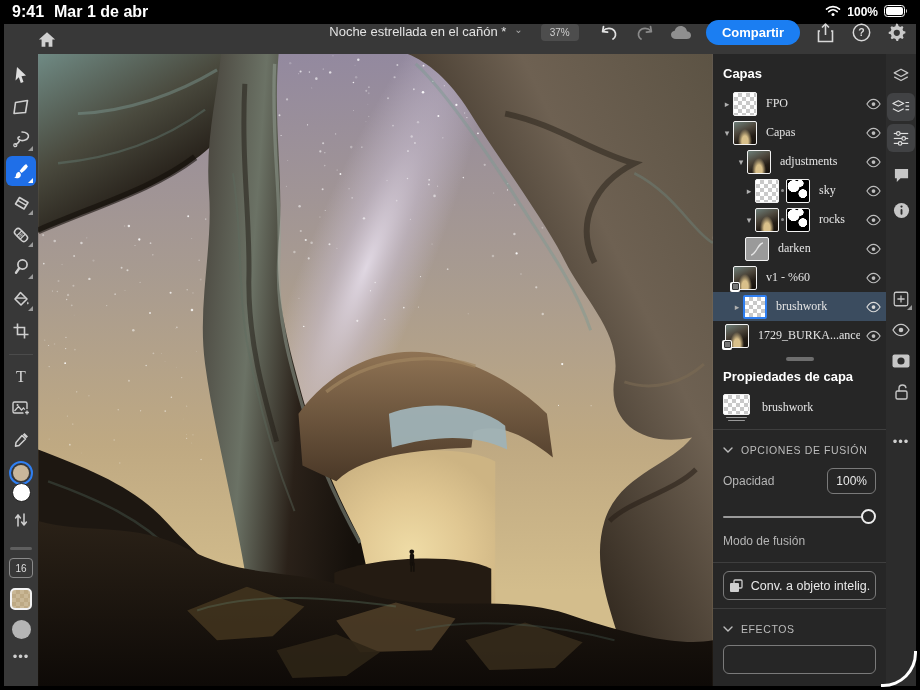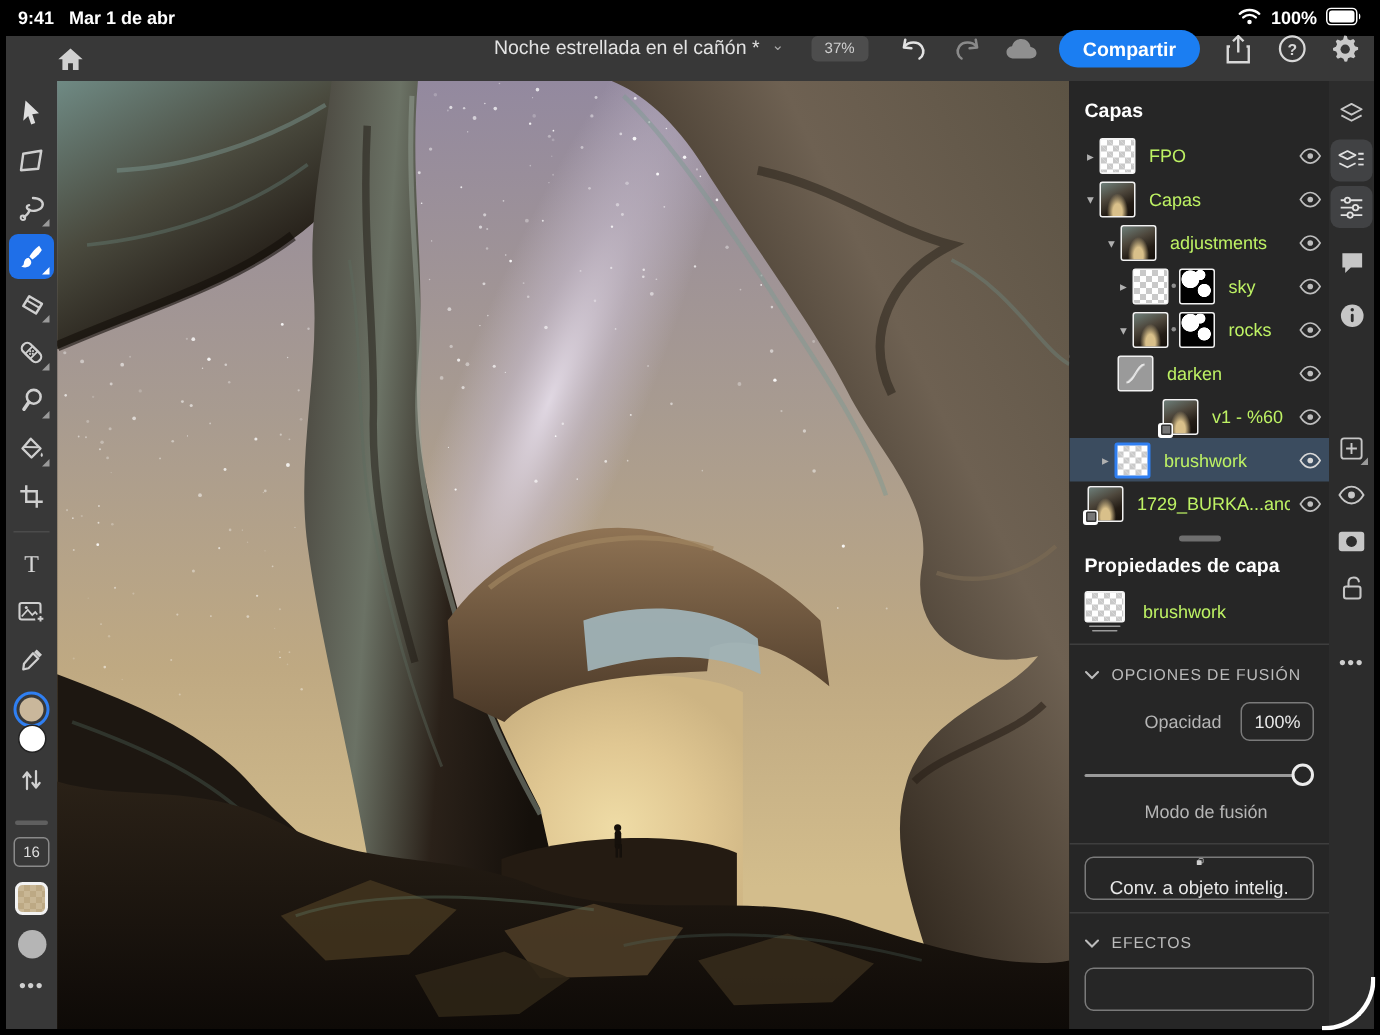--- a/index.html
+++ b/index.html
@@ -3,21 +3,21 @@
 <meta charset="utf-8">
 <style>
   * { margin:0; padding:0; box-sizing:border-box; }
   html,body { background:#000; }
   body { font-family:"Liberation Sans", sans-serif; }
   #app { position:relative; width:920px; height:690px; background:#000; overflow:hidden; }
 
   
   .statusbar { position:absolute; left:0; top:0; width:920px; height:24px; background:#000;
     display:flex; align-items:center; justify-content:space-between; padding:0 12px; }
-  .statusbar .left { display:flex; gap:10px; color:#fff; font-size:12px; font-weight:bold; }
+  .statusbar .left { display:flex; gap:10px; color:#fff; font-size:16px; font-weight:bold; }
   .statusbar .right { display:flex; align-items:center; gap:6px; color:#fff; font-size:12px; font-weight:bold; }
 
   
   .toolbar { position:absolute; left:4px; top:24px; width:912px; height:30px; background:#383838;
     display:flex; align-items:center; }
   .tb-home { position:absolute; left:32px; top:4px; width:24px; height:22px; display:flex; align-items:center; justify-content:center; }
   .tb-center { position:absolute; left:300px; top:0; width:300px; height:30px; display:flex; align-items:flex-start; justify-content:center; gap:6px; }
   .doc-title { color:#e3e3e3; font-size:13px; }
   .title-chev { color:#aaa; font-size:10px; margin-left:2px; }
   .zoom-badge { margin-left:12px; background:#4d4d4d; color:#cfcfcf; font-size:10px; border-radius:4px; padding:3px 9px; }
@@ -70,41 +70,41 @@
       linear-gradient(155deg, #6d7f7a 0%, #4d463b 40%, #241d16 70%, #15100b 100%); }
   .maskth { background-color:#000;
     background-image:radial-gradient(circle at 30% 28%, #fff 0 26%, transparent 28%),
                      radial-gradient(circle at 72% 62%, #fff 0 20%, transparent 22%),
                      radial-gradient(circle at 60% 15%, #fff 0 14%, transparent 16%); }
   .curvesth { background:#9a9a9a; display:flex; align-items:center; justify-content:center; }
   .badge { position:absolute; left:-4px; bottom:-3px; width:10px; height:10px; background:#fff; border-radius:2px;
     display:flex; align-items:center; justify-content:center; }
   .badge::before { content:""; width:5px; height:5px; border:1px solid #333; border-radius:1px; background:#777; }
   .linkdot { width:3px; height:3px; border-radius:50%; background:#8f8f8f; margin:0 2px; flex:0 0 auto; }
-  .lname { color:#bef264; font-size:12px; margin-left:9px; white-space:nowrap; overflow:hidden; flex:1 1 auto; }
+  .lname { color:#e5e5e5; font-size:12px; margin-left:9px; white-space:nowrap; overflow:hidden; flex:1 1 auto;font-family:Liberation Serif, serif; }
   .eyebox { flex:0 0 26px; display:flex; align-items:center; justify-content:center; }
   .drag-pill { width:28px; height:4px; border-radius:2px; background:#6e6e6e; margin:7px auto 6px auto; }
   .pdivider { height:1px; background:#3e3e3e; margin:8px 0; }
 
   .prop-item { display:flex; align-items:center; padding:2px 10px 0 10px; }
   .prop-thumb-wrap { position:relative; width:27px; height:27px; }
   .prop-thumb { width:27px; height:21px; border:1.5px solid #f2f2f2; border-radius:2px; }
   .stackline { position:absolute; left:3px; height:1.5px; background:#9a9a9a; border-radius:1px; }
   .sec-head { display:flex; align-items:center; gap:8px; color:#bcbcbc; font-size:10.5px; letter-spacing:.6px; padding:6px 10px; }
   .field-row { display:flex; align-items:center; justify-content:space-between; padding:6px 10px 0 10px; }
-  .field-label { color:#b5b5b5; font-size:12px;margin-left:40px; }
+  .field-label { color:#b5b5b5; font-size:12px; }
   .value-box { border:1px solid #7a7a7a; border-radius:6px; color:#e8e8e8; font-size:12px; padding:5px 8px; }
   .slider { position:relative; margin:14px 12px 4px 10px; height:18px; }
   .slider .track { position:absolute; left:0; right:0; top:8px; height:2px; background:#9a9a9a; border-radius:1px; }
   .slider .knob { position:absolute; right:-2px; top:1px; width:15px; height:15px; border-radius:50%;
     border:2.5px solid #ececec; background:#262626; }
   .dropdown { display:flex; align-items:center; justify-content:space-between; margin:6px 10px 0 10px;
     border:1px solid #7a7a7a; border-radius:6px; height:29px; padding:0 10px; color:#e8e8e8; font-size:12.5px; }
   .panel-btn { display:flex; align-items:center; justify-content:center; gap:8px; margin:4px 10px;
-    border:1px solid #7a7a7a; border-radius:6px; height:29px; color:#e8e8e8; font-size:12.5px; background:transparent; width:153px;flex-direction:column; }
+    border:1px solid #7a7a7a; border-radius:6px; height:29px; color:#e8e8e8; font-size:12.5px; background:transparent; width:153px; }
 
   
   .right-rail { position:absolute; left:886px; top:54px; width:30px; height:632px; background:#2c2c2c;
     display:flex; flex-direction:column; align-items:center; padding-top:8px; }
   .rtool { width:28px; height:28px; display:flex; align-items:center; justify-content:center; margin-bottom:3px; border-radius:6px; position:relative; }
   .rtool.activebg { background:#414244; }
   .rtool.sub::after { content:""; position:absolute; right:3px; bottom:3px; border-left:5px solid transparent; border-bottom:5px solid #9a9a9a; }
   .rgap { height:58px; }
 
   
@@ -902,21 +902,21 @@
         </span>
       <span class="lname">darken</span>
       <span class="eyebox">
           <svg width="15" height="12" viewBox="0 0 16 12">
             <path d="M1 6 C3 2.6 5.8 1 8 1 C10.2 1 13 2.6 15 6 C13 9.4 10.2 11 8 11 C5.8 11 3 9.4 1 6 Z" fill="none" stroke="#bdbdbd" stroke-width="1.2"></path>
             <circle cx="8" cy="6" r="2" fill="#bdbdbd"></circle>
           </svg>
         </span>
     </div>
 
-    <div class="lrow" style="padding-left:62px">
+    <div class="lrow" style="padding-left:20px">
       <span class="thumb photo">
           <span class="badge"></span>
         </span>
       <span class="lname">v1 - %60</span>
       <span class="eyebox">
           <svg width="15" height="12" viewBox="0 0 16 12">
             <path d="M1 6 C3 2.6 5.8 1 8 1 C10.2 1 13 2.6 15 6 C13 9.4 10.2 11 8 11 C5.8 11 3 9.4 1 6 Z" fill="none" stroke="#bdbdbd" stroke-width="1.2"></path>
             <circle cx="8" cy="6" r="2" fill="#bdbdbd"></circle>
           </svg>
         </span>

